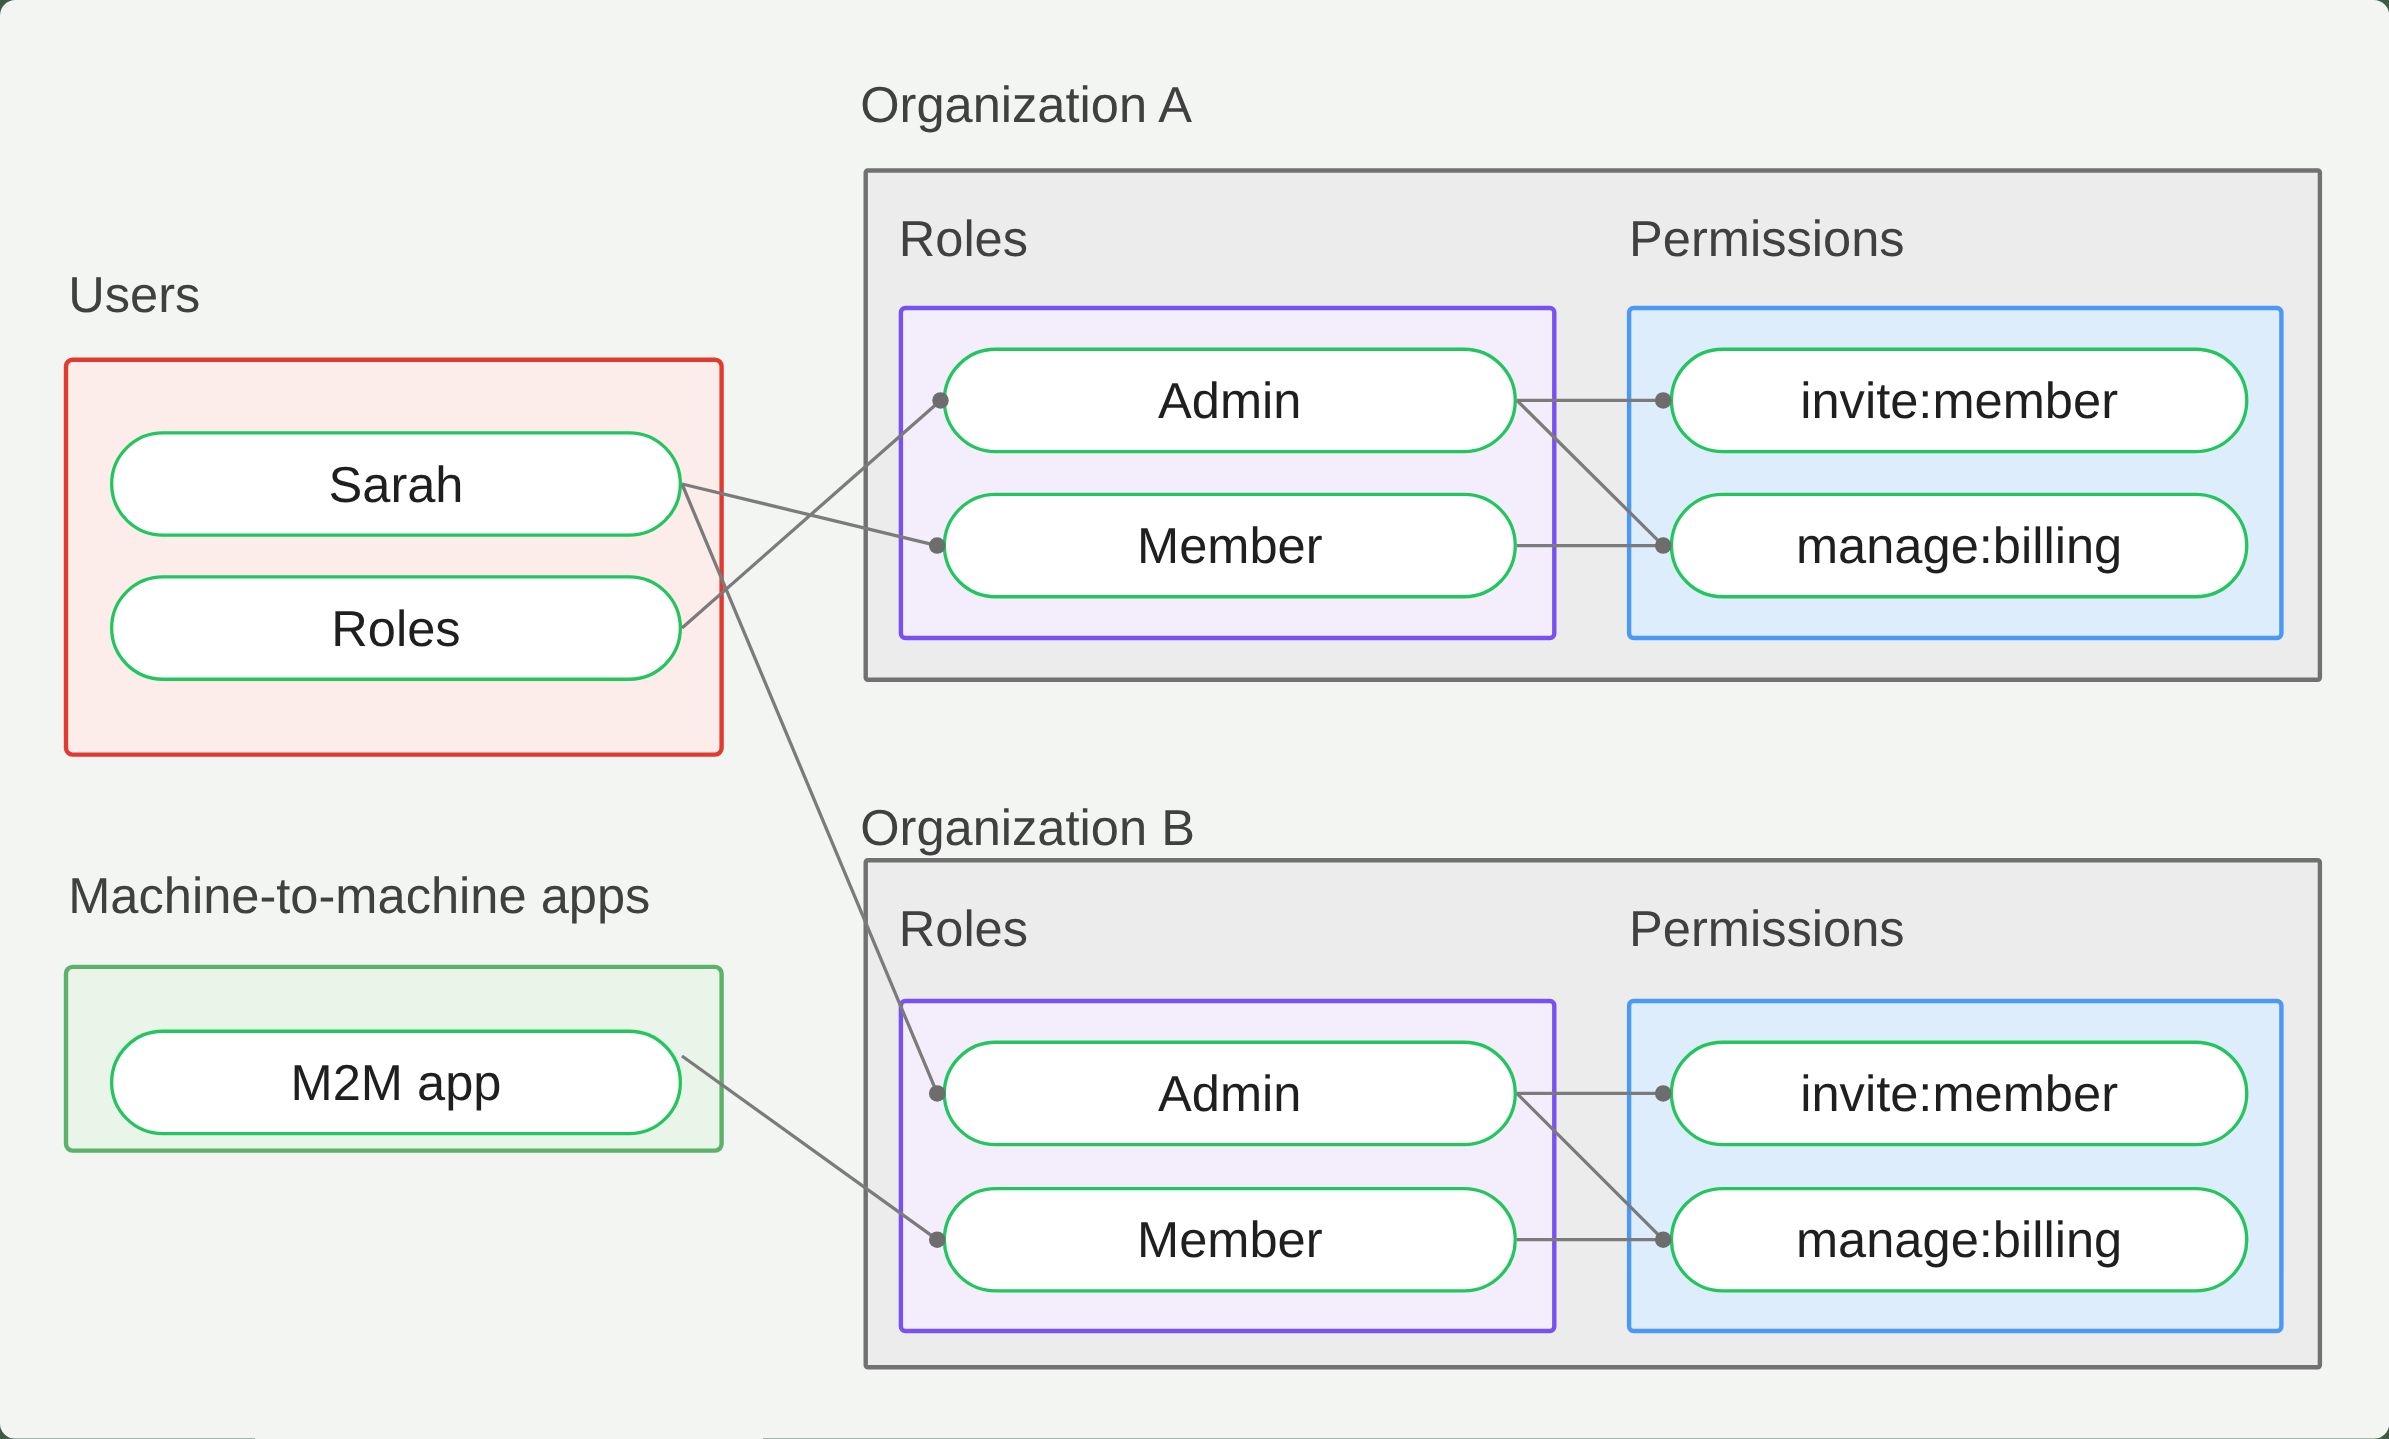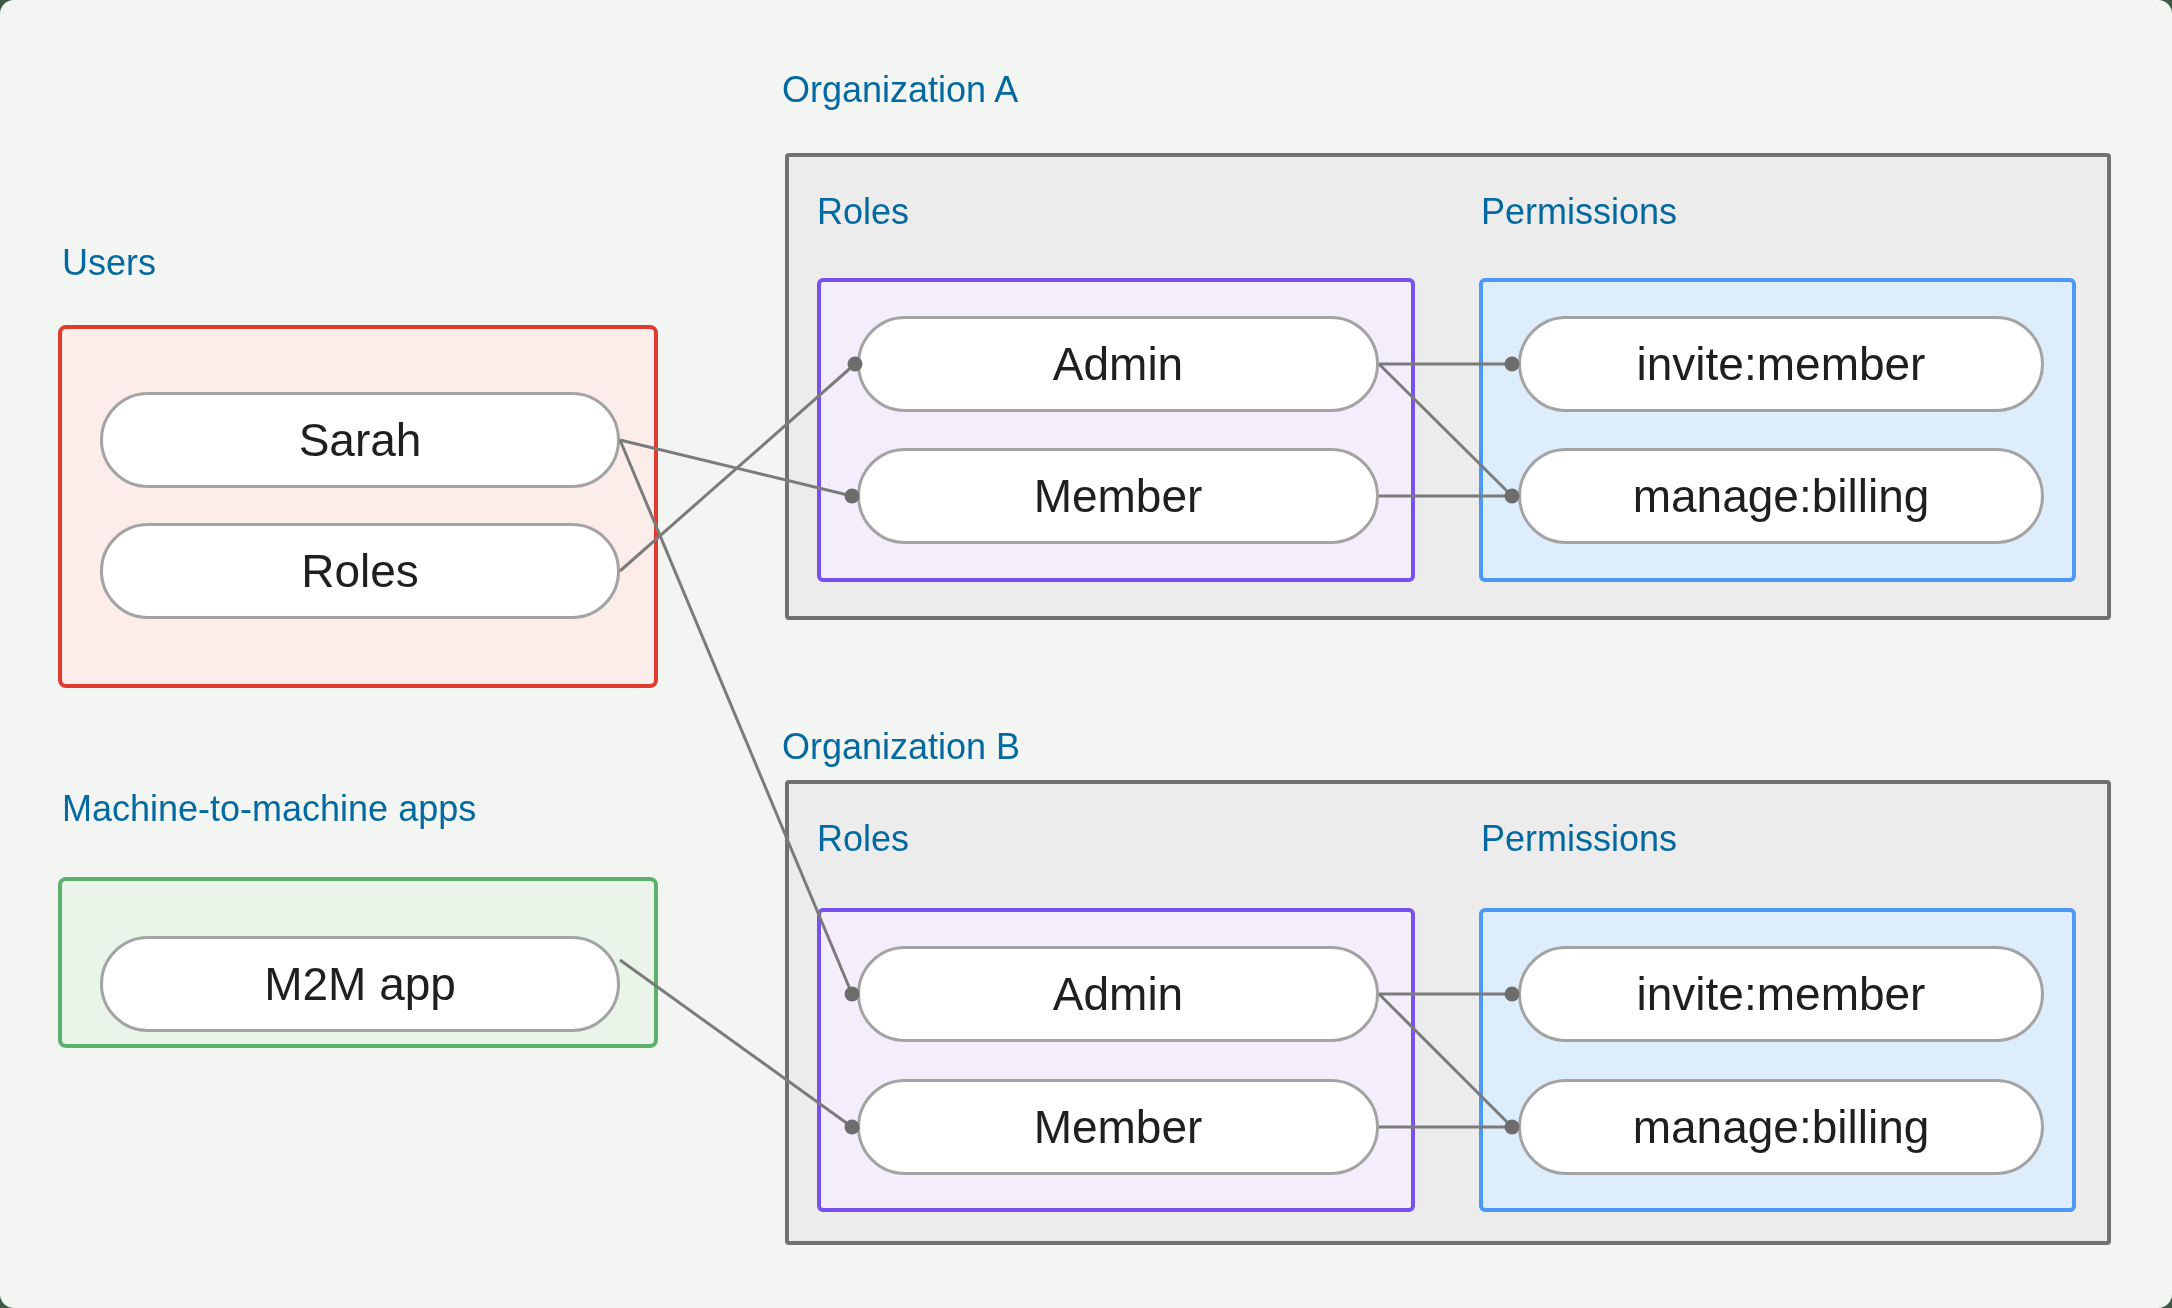--- a/index.html
+++ b/index.html
@@ -10,40 +10,40 @@
   }
   .canvas {
     position: relative;
     width: 2172px; height: 1308px;
     background: #f2f5f2;
     border-radius: 14px;
     overflow: hidden;
   }
   .heading {
     position: absolute;
-    font-size: 36px;
+    font-size: 46px;
     line-height: 1.2;
-    color: #0369a1;
+    color: #404040;
     white-space: nowrap;
   }
   .groupbox { position: absolute; }
   .box-red    { left: 58px;  top: 325px; width: 600px;  height: 363px; background: #fcecea; border: 4px solid #e13b30; border-radius: 8px; }
   .box-green  { left: 58px;  top: 877px; width: 600px;  height: 171px; background: #e9f5e9; border: 4px solid #5db26b; border-radius: 8px; }
   .box-org    { left: 785px; width: 1326px; background: #ececec; border: 4px solid #717171; border-radius: 4px; }
   .box-org-a  { top: 153px; height: 467px; }
   .box-org-b  { top: 780px; height: 465px; }
   .box-purple { left: 817px; width: 598px; height: 304px; background: #f4eefc; border: 4px solid #7852f0; border-radius: 6px; position: absolute; }
   .box-blue   { left: 1479px; width: 597px; height: 304px; background: #deedfb; border: 4px solid #4c99f5; border-radius: 6px; position: absolute; }
   .row-top    { top: 278px; }
   .row-bottom { top: 908px; }
   .pill {
     position: absolute;
     height: 96px;
     background: #ffffff;
-    border: 3px solid #a3a3a3;
+    border: 3px solid #22c55e;
     border-radius: 60px;
     display: flex; align-items: center; justify-content: center;
     font-size: 46px; color: #1f1f1f;
     white-space: nowrap;
   }
   .pill-user { left: 100px;  width: 520px; justify-content: center; }
   .pill-role { left: 857px;  width: 522px; }
   .pill-perm { left: 1518px; width: 526px; text-align: right; }
   svg.edges {
     position: absolute; left: 0; top: 0;

